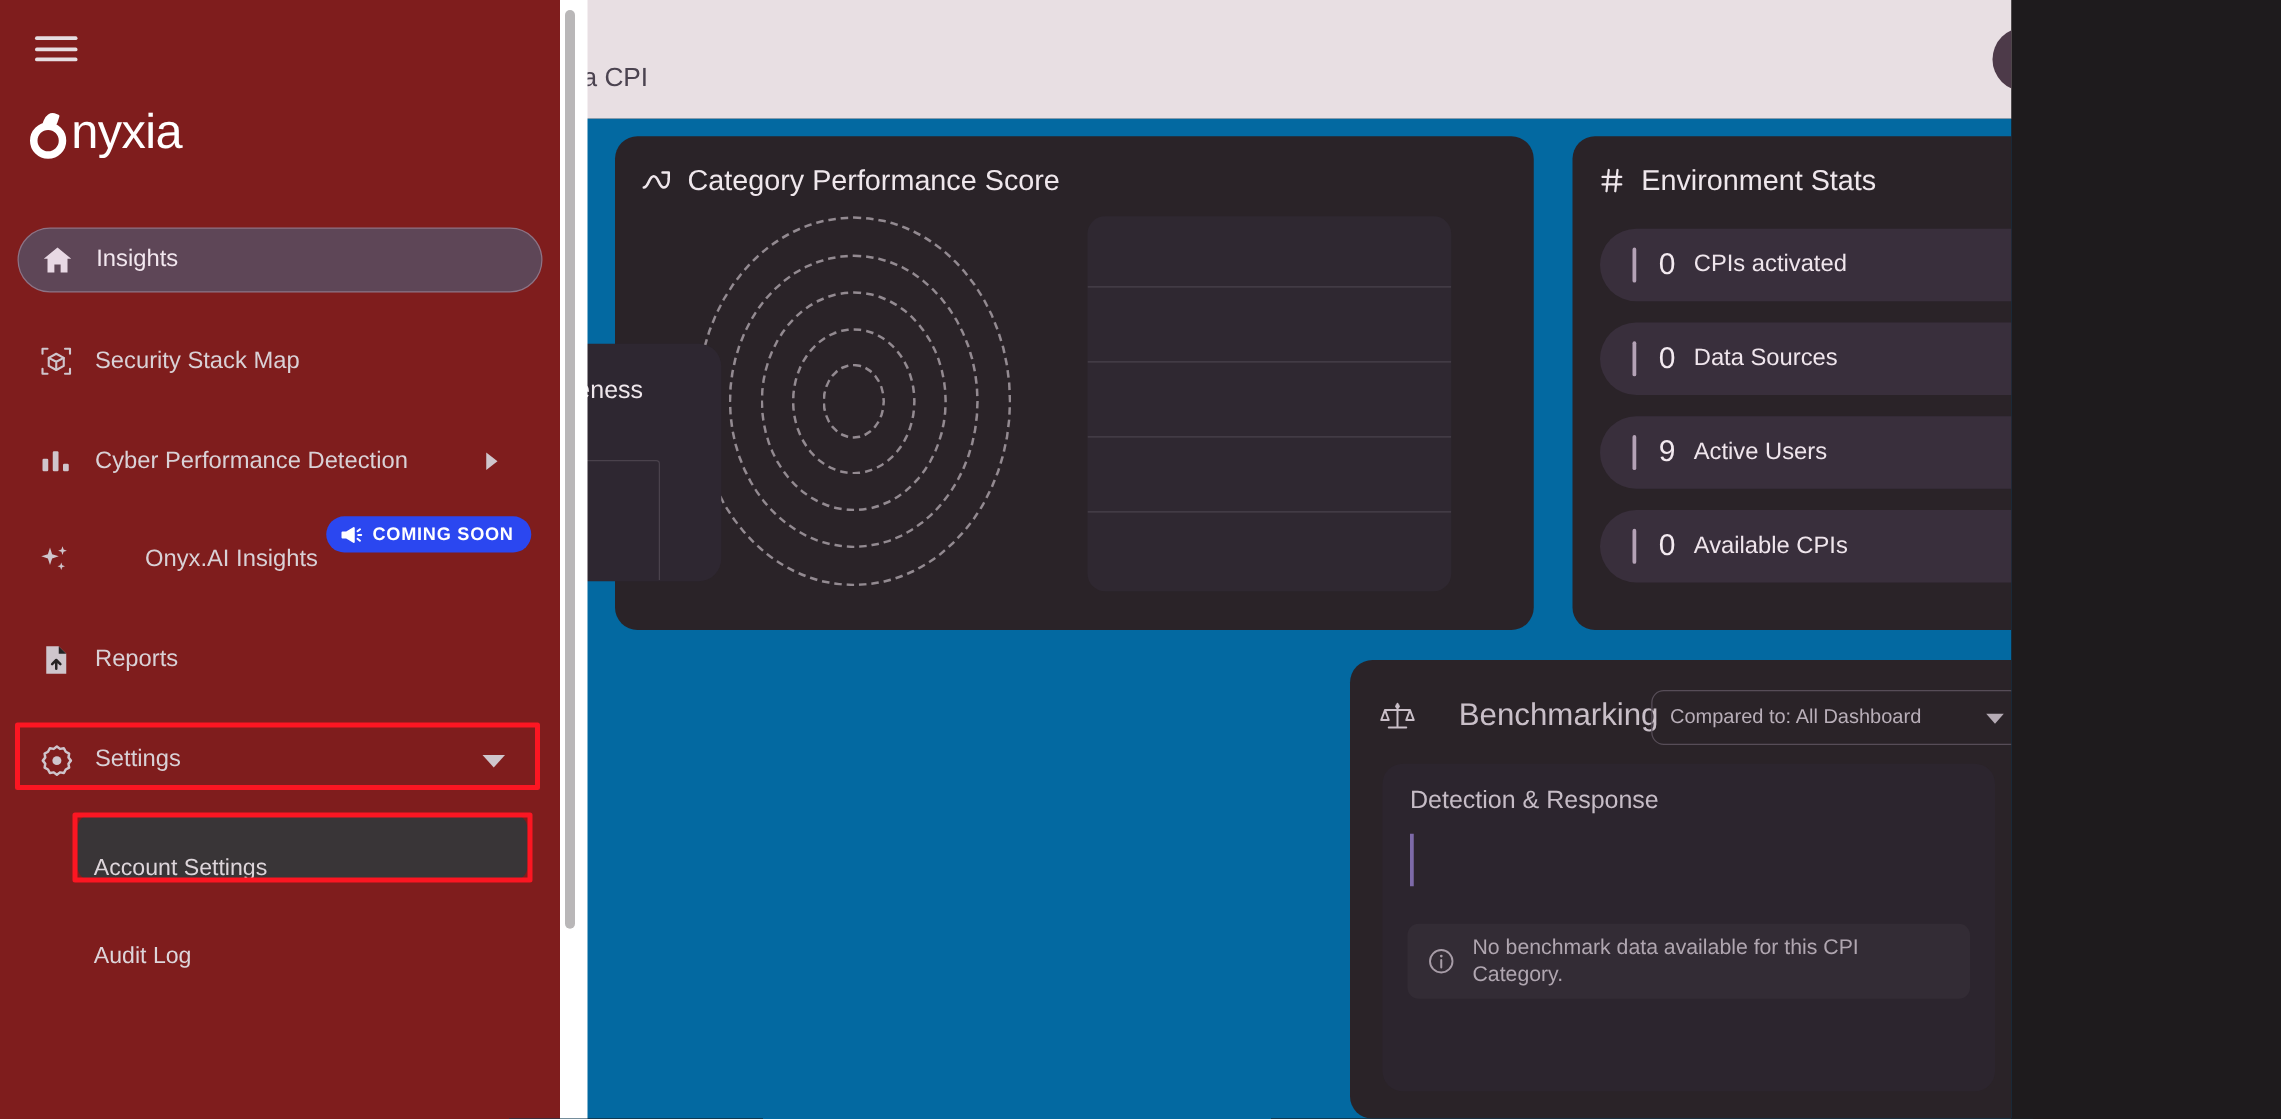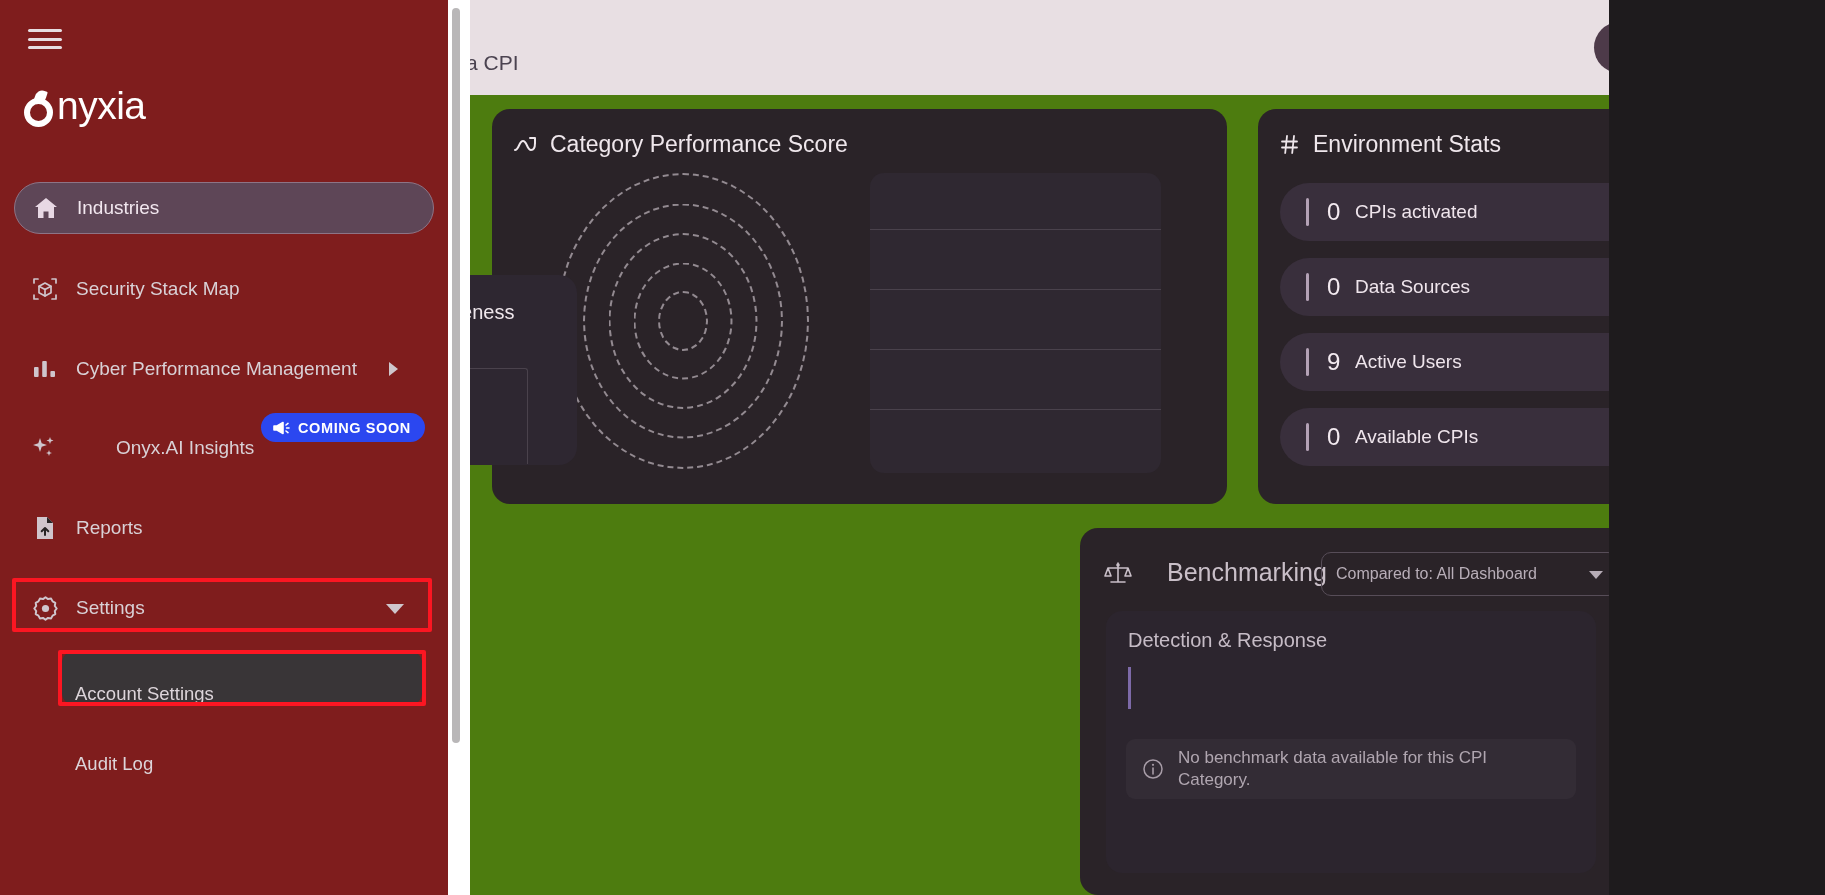--- a/index.html
+++ b/index.html
@@ -200,21 +200,21 @@
     border: none;
     padding: 0 26px;
     font-family: "Liberation Sans", sans-serif;
   }
   #explore-btn .arrow { margin-right: 14px; display: flex; align-items: center; }
 
   #content {
     position: absolute;
     left: 0; top: 95px;
     width: 1825px; height: 800px;
-    background: #4d7c0f;
+    background: #0369a1;
   }
 
   .card {
     position: absolute;
     background: #2a2328;
     border-radius: 18px;
   }
   .card-title {
     display: flex; align-items: center;
     color: #efe7ec;
@@ -512,21 +512,21 @@
       </span>
       <span class="word">nyxia</span>
     </div>
 
     <div class="nav-item active" style="top:182px;">
       <span class="nv-ico">
         <svg width="26" height="24" viewBox="0 0 26 24" fill="currentColor">
           <path d="M13 2 L24 11 H21 V22 H15.5 V15.5 H10.5 V22 H5 V11 H2 Z"></path>
         </svg>
       </span>
-      <span class="nv-lbl">Industries</span>
+      <span class="nv-lbl">Insights</span>
     </div>
 
     <div class="nav-item" style="top:263px;">
       <span class="nv-ico">
         <svg width="26" height="26" viewBox="0 0 26 26" fill="none" stroke="currentColor" stroke-width="1.7" stroke-linecap="round" stroke-linejoin="round">
           <path d="M2 7 V3 H6 M20 3 H24 V7 M24 19 V23 H20 M6 23 H2 V19"></path>
           <path d="M13 7 L19 10.3 V16.7 L13 20 L7 16.7 V10.3 Z"></path>
           <path d="M13 13.4 L19 10.3 M13 13.4 L7 10.3 M13 13.4 V20"></path>
         </svg>
       </span>
@@ -534,21 +534,21 @@
     </div>
 
     <div class="nav-item" style="top:343px;">
       <span class="nv-ico">
         <svg width="26" height="24" viewBox="0 0 26 24" fill="currentColor">
           <rect x="2" y="10" width="4.6" height="10" rx="1"></rect>
           <rect x="10.2" y="4" width="4.6" height="16" rx="1"></rect>
           <rect x="18.4" y="14" width="4.6" height="6" rx="1"></rect>
         </svg>
       </span>
-      <span class="nv-lbl">Cyber Performance Management</span>
+      <span class="nv-lbl">Cyber Performance Detection</span>
       <span class="nav-caret-right"></span>
     </div>
 
     <div id="coming-soon">
       <span class="cs-ico">
         <svg width="18" height="16" viewBox="0 0 18 16" fill="none" stroke="#ffffff" stroke-width="1.6" stroke-linecap="round" stroke-linejoin="round">
           <path d="M2 6 H5 L11 2.5 V13.5 L5 10 H2 Z" fill="#ffffff"></path>
           <path d="M14 5 L16 3.4 M14.6 8 H17 M14 11 L16 12.6"></path>
         </svg>
       </span>

